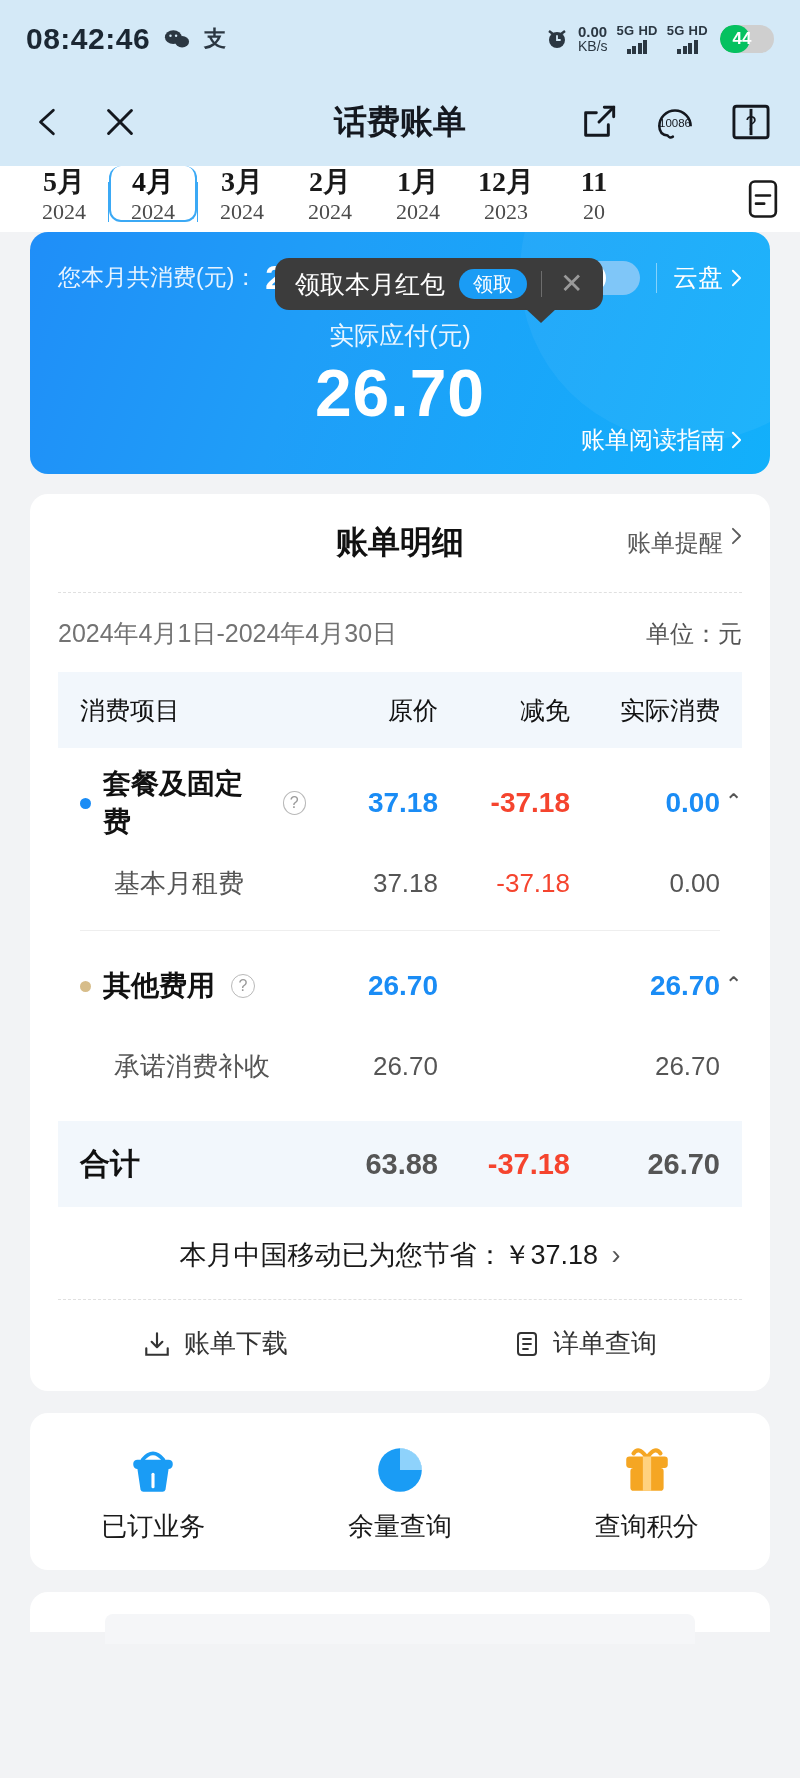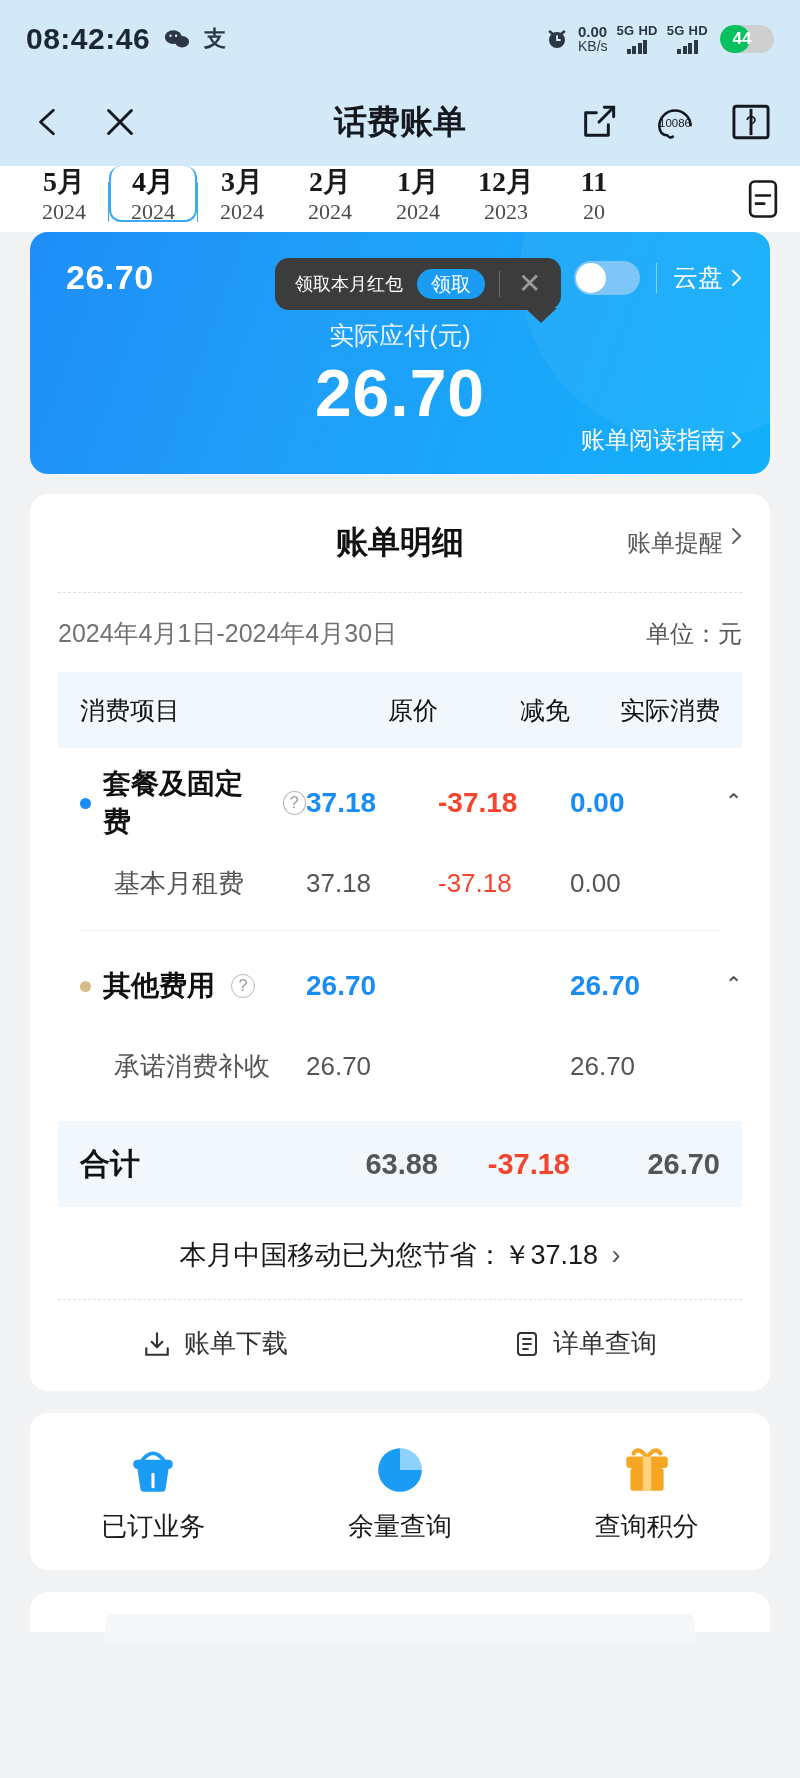--- a/index.html
+++ b/index.html
@@ -66,21 +66,21 @@
     box-shadow: -8px 0 10px -4px rgba(255,255,255,.95);
   }
 
   
   .tooltip {
     position:absolute; left: 275px; top: 258px; z-index: 30;
     background: #3c3c3c; border-radius: 14px;
     height: 52px; display:flex; align-items:center; gap: 14px;
     padding: 0 16px 0 20px;
   }
-  .tooltip .tt-txt { color:#fff; font-size: 18px; }
+  .tooltip .tt-txt { color:#fff; font-size: 25px; }
   .tooltip .tt-btn {
     background: #1a9cf5; color:#fff; font-size: 20px;
     border-radius: 20px; padding: 5px 14px; line-height: 20px;
   }
   .tooltip .tt-div { width:1px; height: 26px; background:#6d6d6d; }
   .tooltip .tt-x { color:#9a9a9a; font-size: 28px; line-height:28px; padding: 0 4px;}
   .tt-arrow {
     position:absolute; left: 250px; bottom: -13px;
     width: 0; height:0; border-left: 16px solid transparent;
     border-right: 16px solid transparent; border-top: 15px solid #3c3c3c;
@@ -132,21 +132,21 @@
   .th-c { width: 132px; text-align:right; font-size: 25px; color:#111; }
   .th-c.last { width: 150px; }
   .row { display:flex; align-items:center; padding: 0 22px; }
   .row.parent { height: 86px; margin-top: 12px;}
   .row.child { height: 74px; }
   .r-name { flex:1; display:flex; align-items:center; gap: 12px; }
   .dot { width: 11px; height: 11px; border-radius:50%; display:inline-block; flex:0 0 11px;}
   .r-ptxt { font-size: 28px; font-weight:700; color:#111; }
   .qmark { width: 24px; height: 24px; border-radius:50%; border:1.5px solid #b9b9b9; color:#9a9a9a; font-size:16px; display:flex; align-items:center; justify-content:center; margin-left:4px;}
   .r-ctxt { font-size: 26px; color:#555; padding-left: 34px;}
-  .r-c { width: 132px; font-size: 27px; }
+  .r-c { width: 132px; text-align:right; font-size: 27px; }
   .r-c.last { width: 150px; position:relative; }
   .parent .r-c { font-weight:700; font-size: 28px; }
   .c-blue { color:#1a8cf5; }
   .c-red { color:#f5442e; }
   .c-gray { color:#555; }
   .child .r-c { font-size: 26px; }
   .caret { position:absolute; right: -22px; top: 50%; transform: translateY(-60%); color:#555; font-size: 20px;}
   .rowdiv { border-top: 1px solid #eee; margin: 10px 22px 0 22px; }
   .trow-total { background:#f2f7fc; display:flex; align-items:center; height: 86px; padding: 0 22px; margin-top: 18px;}
   .tt-name { flex:1; font-size: 30px; font-weight:700; color:#111;}
@@ -303,20 +303,21 @@
   <div class="tooltip">
     <span class="tt-txt">领取本月红包</span>
     <span class="tt-btn">领取</span>
     <span class="tt-div"></span>
     <span class="tt-x">✕</span>
     <span class="tt-arrow"></span>
   </div>
 
   <div class="bluecard">
     <div class="bc-top">
+      <span class="bc-sum-label">您本月共消费(元)：</span>
       <span class="bc-sum-val">26.70</span>
       <div class="bc-toggle-area">
         <span class="bc-t-label">阅后即存</span>
         <span class="switch">
             <span class="knob"></span>
           </span>
         <span class="bc-vdiv"></span>
         <span class="bc-cloud">
           <span>云盘</span>
           <svg viewBox="0 0 12 20" width="11" height="18">

